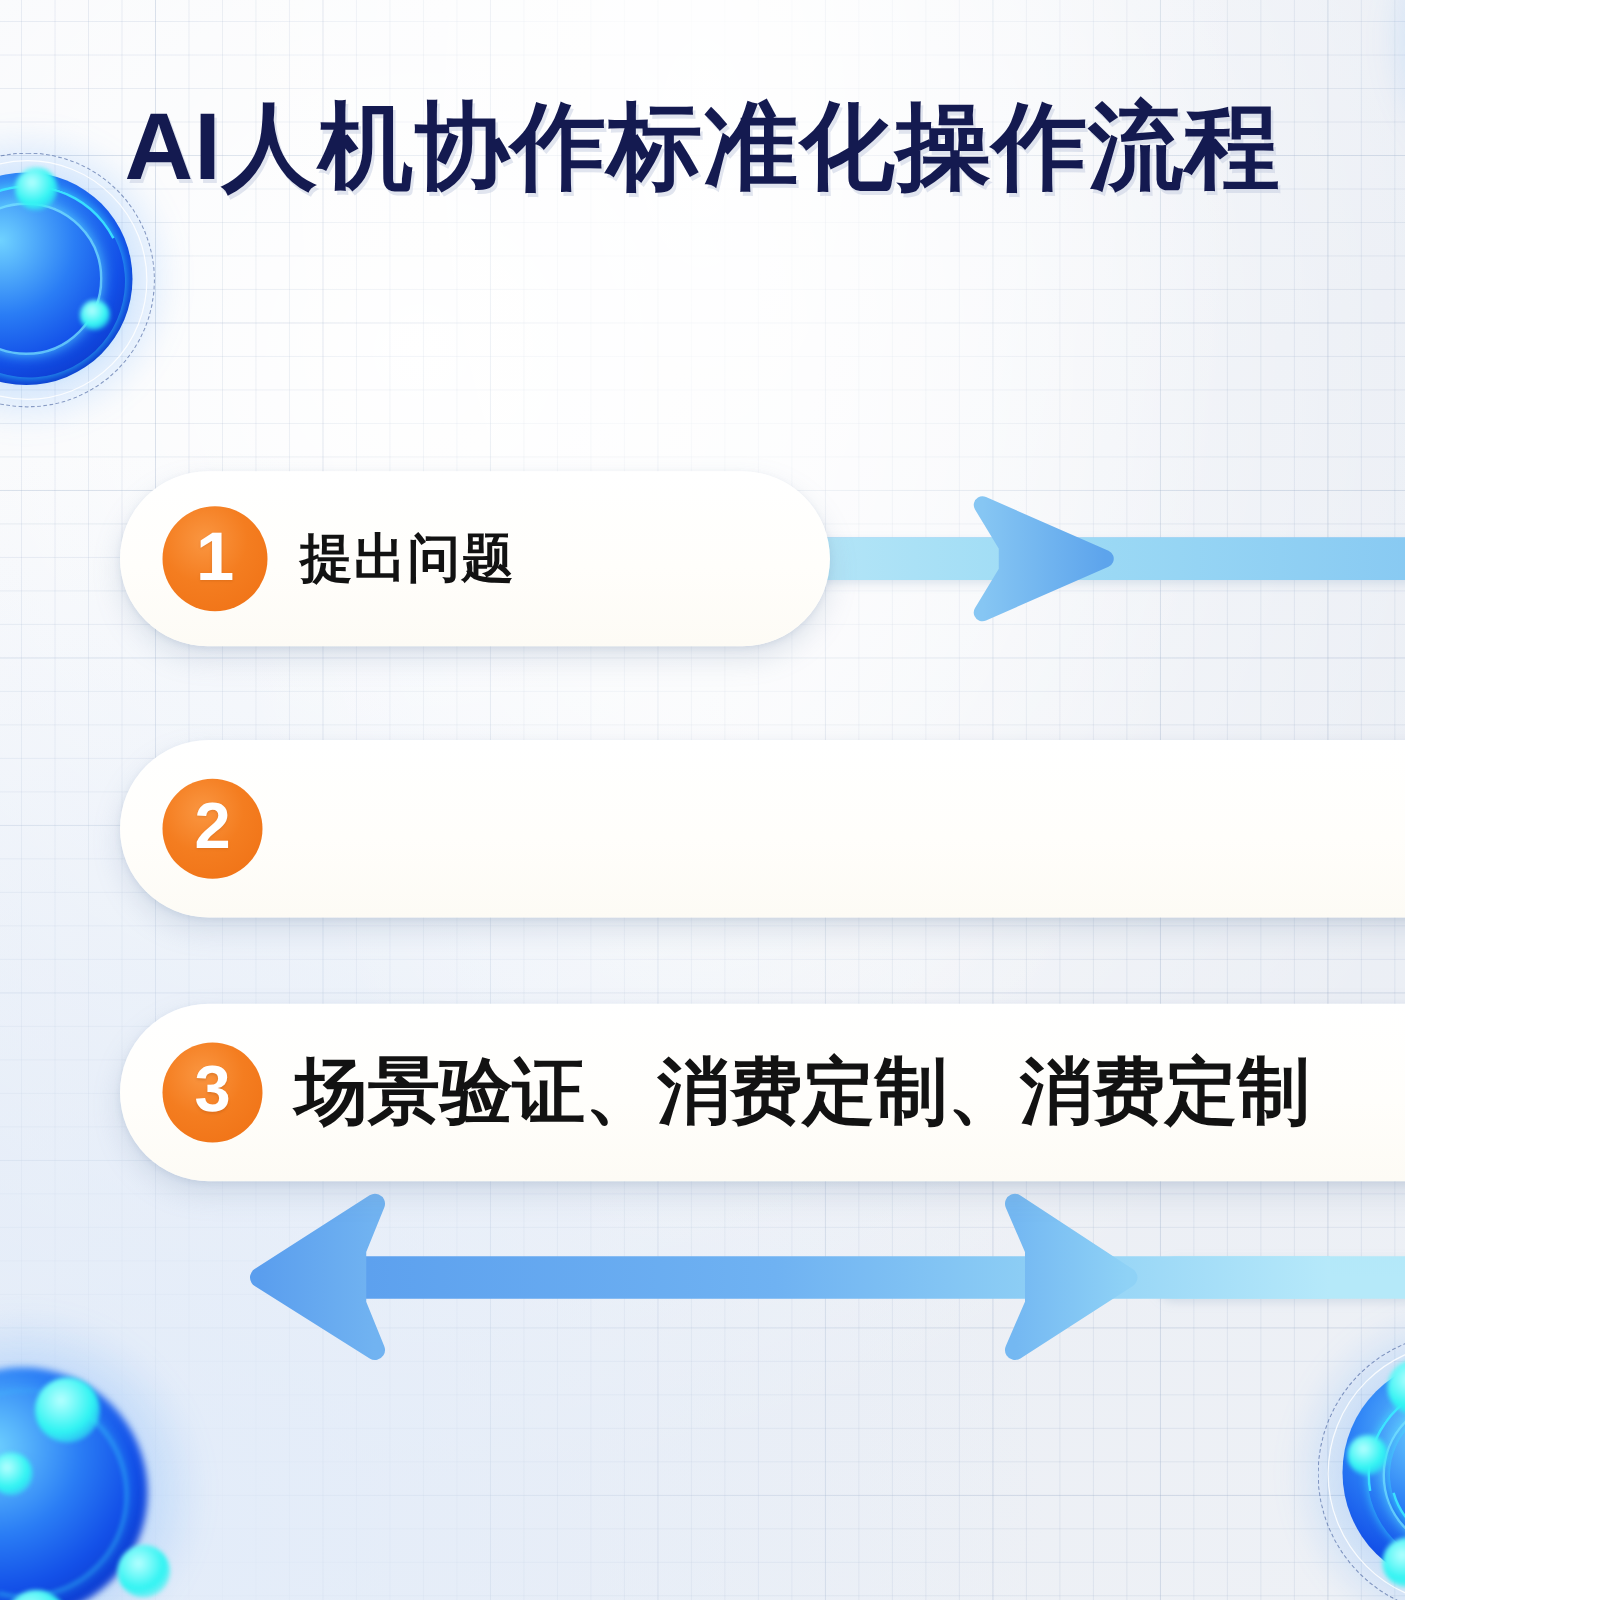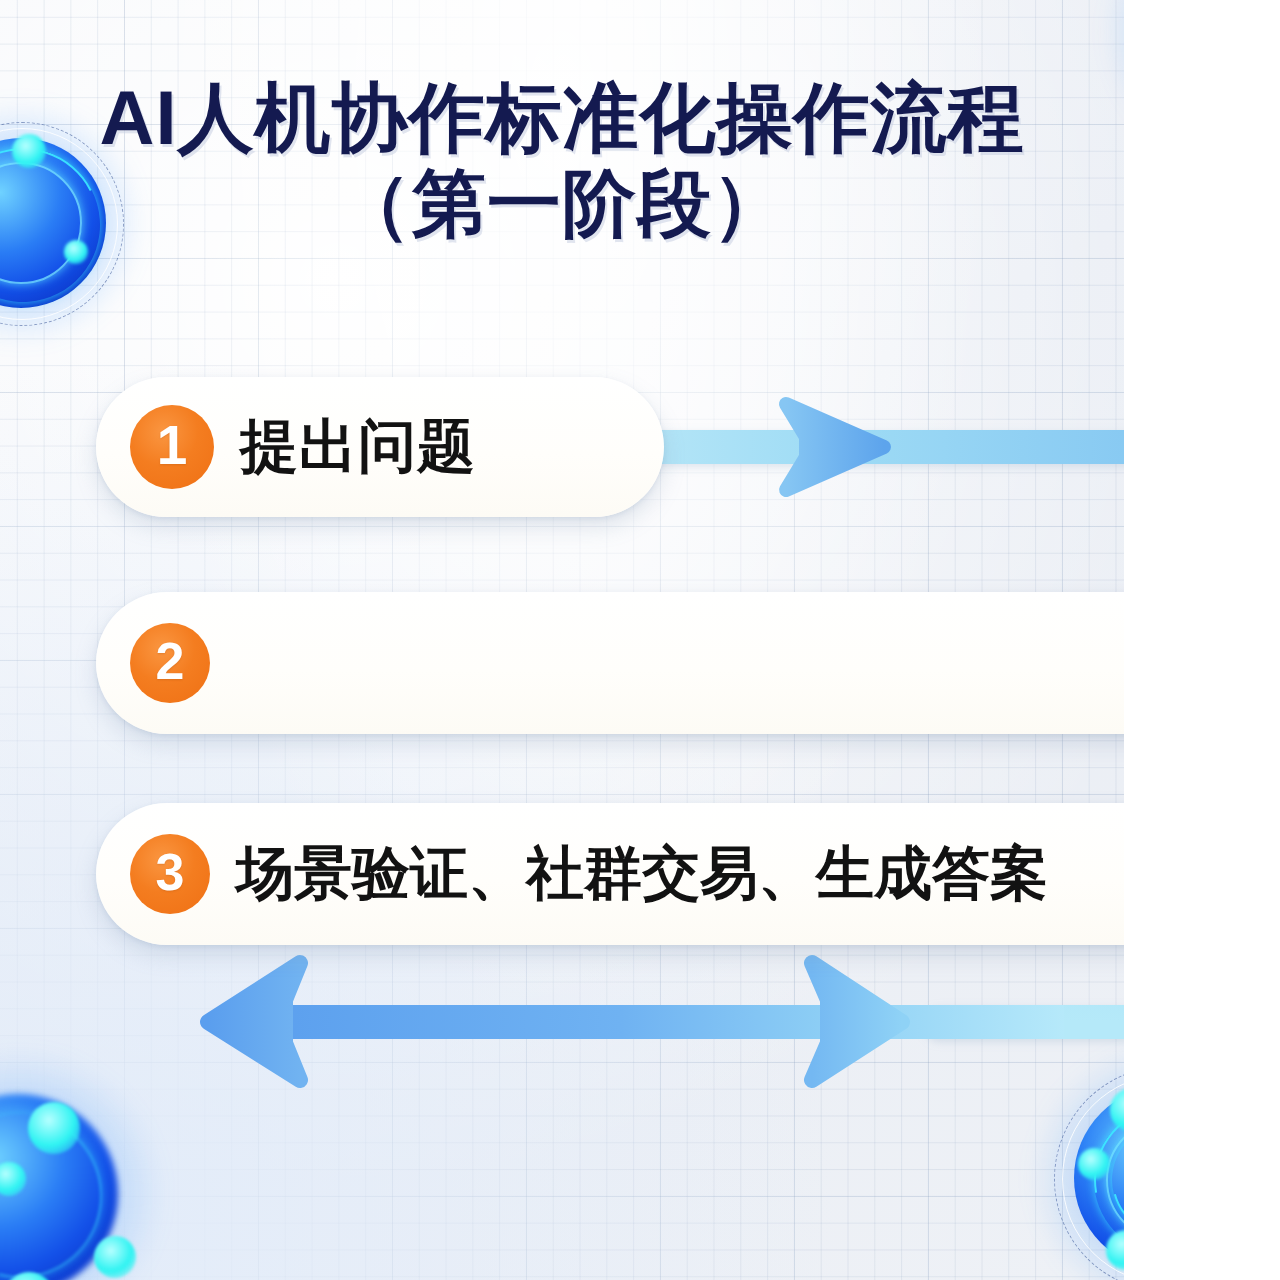--- a/index.html
+++ b/index.html
@@ -172,21 +172,21 @@
   }
   #step-2 .badge, #step-3 .badge { width: 80px; height: 80px; font-size: 52px; }
 
   .step-label {
     margin-left: 26px;
     color: #121212;
     font-weight: 700;
     white-space: nowrap;
     letter-spacing: 1px;
   }
-  #step-1 .step-label { font-size: 58px; font-family: Liberation Serif, serif; }
+  #step-1 .step-label { font-size: 42px; font-family: Liberation Serif, serif; }
   #step-2 .step-label { font-size: 58px; letter-spacing: 0px; }
   #step-3 .step-label { font-size: 58px; letter-spacing: 0px; }
 </style>
 </head>
 <body>
 
 <div id="poster">
 
   <div class="bg-base"></div>
   <div class="bg-grid"></div>
@@ -237,21 +237,20 @@
     <div class="orb-dot" style="left:50px; top:16px; width:44px; height:44px;"></div>
     <div class="orb-dot" style="left:18px; top:76px; width:32px; height:32px;"></div>
     <div class="orb-dot" style="left:104px; top:42px; width:18px; height:18px;"></div>
     <div class="orb-dot" style="left:150px; top:46px; width:20px; height:20px;"></div>
     <div class="orb-dot" style="left:46px; top:158px; width:40px; height:40px;"></div>
     <div class="orb-dot" style="left:122px; top:140px; width:22px; height:22px;"></div>
   </div>
 
   <div class="title-block">
     <div class="title-line title-main">AI人机协作标准化操作流程</div>
-    <div class="title-line title-sub">（第一阶段）</div>
   </div>
 
   <svg id="flow-svg" viewBox="0 0 1280 1280">
     <defs>
       <linearGradient id="gradTopBand" x1="0" y1="0" x2="1" y2="0">
         <stop offset="0%" stop-color="#bfeaf8"></stop>
         <stop offset="45%" stop-color="#9fdcf5"></stop>
         <stop offset="100%" stop-color="#86c8f2"></stop>
       </linearGradient>
       <linearGradient id="gradTopHead" x1="0" y1="0" x2="1" y2="0">
@@ -331,16 +330,16 @@
     <div class="badge">1</div>
     <div class="step-label">提出问题</div>
   </div>
 
   <div class="step" id="step-2">
     <div class="badge">2</div>
   </div>
 
   <div class="step" id="step-3">
     <div class="badge">3</div>
-    <div class="step-label">场景验证、社群交易、生成答案</div>
+    <div class="step-label">场景验证、消费定制、消费定制</div>
   </div>
 
 </div>
 
 </body></html>

